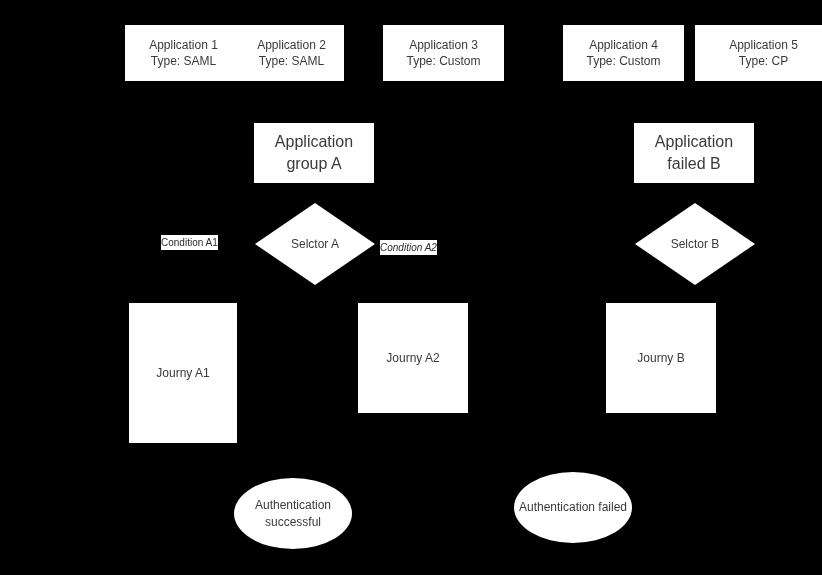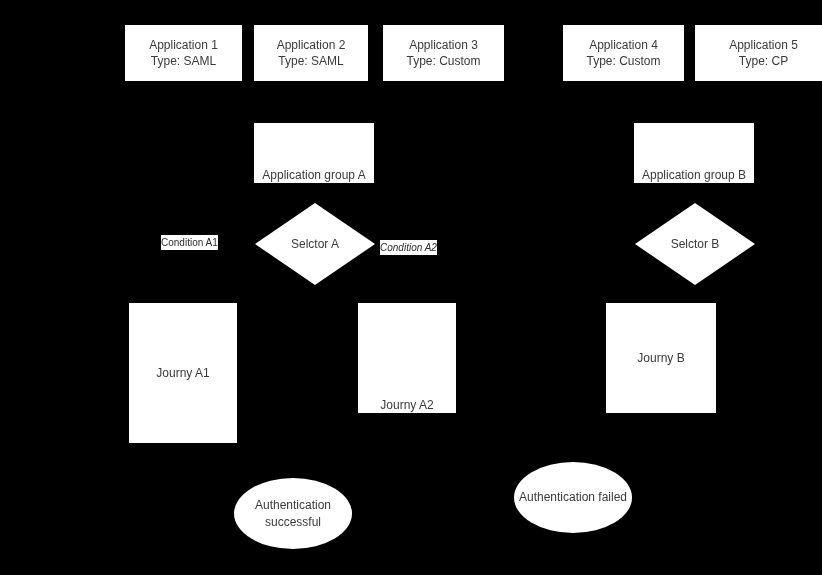--- a/index.html
+++ b/index.html
@@ -29,21 +29,21 @@
   }
   .node .line { display: block; }
 
   
   .rect { border: 0; }
 
   
   .app-box { font-size: 12px; }
 
   
-  .group-box { font-size: 12px; align-items: flex-end; }
+  .group-box { font-size: 16px; }
 
   
   .journey-box { font-size: 12px; }
 
   
   .diamond {
     position: absolute;
     display: flex;
     align-items: center;
     justify-content: center;
@@ -95,21 +95,21 @@
 
 <div id="canvas">
 
   <div class="node rect app-box" style="left:125px; top:25px; width:117px; height:56px;">
     <div>
       <span class="line">Application 1</span>
       <span class="line">Type: SAML</span>
     </div>
   </div>
 
-  <div class="node rect app-box" style="left:254px; top:25px; width:114px; height:56px;text-align:center;">
+  <div class="node rect app-box" style="left:239px; top:25px; width:105px; height:56px;text-align:center;">
     <div>
       <span class="line">Application 2</span>
       <span class="line">Type: SAML</span>
     </div>
   </div>
 
   <div class="node rect app-box" style="left:383px; top:25px; width:121px; height:56px;">
     <div>
       <span class="line">Application 3</span>
       <span class="line">Type: Custom</span>
@@ -128,21 +128,21 @@
       <span class="line">Application 5</span>
       <span class="line">Type: CP</span>
     </div>
   </div>
 
   <div class="node rect group-box" style="left:254px; top:123px; width:120px; height:60px;">
     <span>Application group A</span>
   </div>
 
   <div class="node rect group-box" style="left:634px; top:123px; width:120px; height:60px;">
-    <span>Application group B</span>
+    <span>Application failed B</span>
   </div>
 
   <div class="diamond" style="left:255px; top:203px; width:120px; height:82px;">
     <div class="shape"></div>
     <span class="dlabel">Selctor A</span>
   </div>
 
   <div class="diamond" style="left:635px; top:203px; width:120px; height:82px;">
     <div class="shape"></div>
     <span class="dlabel">Selctor B</span>
@@ -153,35 +153,35 @@
   </div>
 
   <div class="cond-label" style="left:380px; top:240px;font-style:italic;">
     <span>Condition A2</span>
   </div>
 
   <div class="node rect journey-box" style="left:129px; top:303px; width:108px; height:140px;">
     <span>Journy A1</span>
   </div>
 
-  <div class="node rect journey-box" style="left:358px; top:303px; width:98px; height:110px;align-items:flex-end;">
+  <div class="node rect journey-box" style="left:358px; top:303px; width:110px; height:110px;">
     <span>Journy A2</span>
   </div>
 
   <div class="node rect journey-box" style="left:606px; top:303px; width:110px; height:110px;">
     <span>Journy B</span>
   </div>
 
   <div class="ellipse" style="left:234px; top:478px; width:118px; height:71px;">
     <div>
       <span class="line">Authentication</span>
       <span class="line">successful</span>
     </div>
   </div>
 
-  <div class="ellipse" style="left:514px; top:462px; width:118px; height:71px;">
+  <div class="ellipse" style="left:514px; top:472px; width:118px; height:71px;">
     <div>
       <span class="line">Authentication</span>
       <span class="line">failed</span>
     </div>
   </div>
 
 </div>
 
 </body></html>

